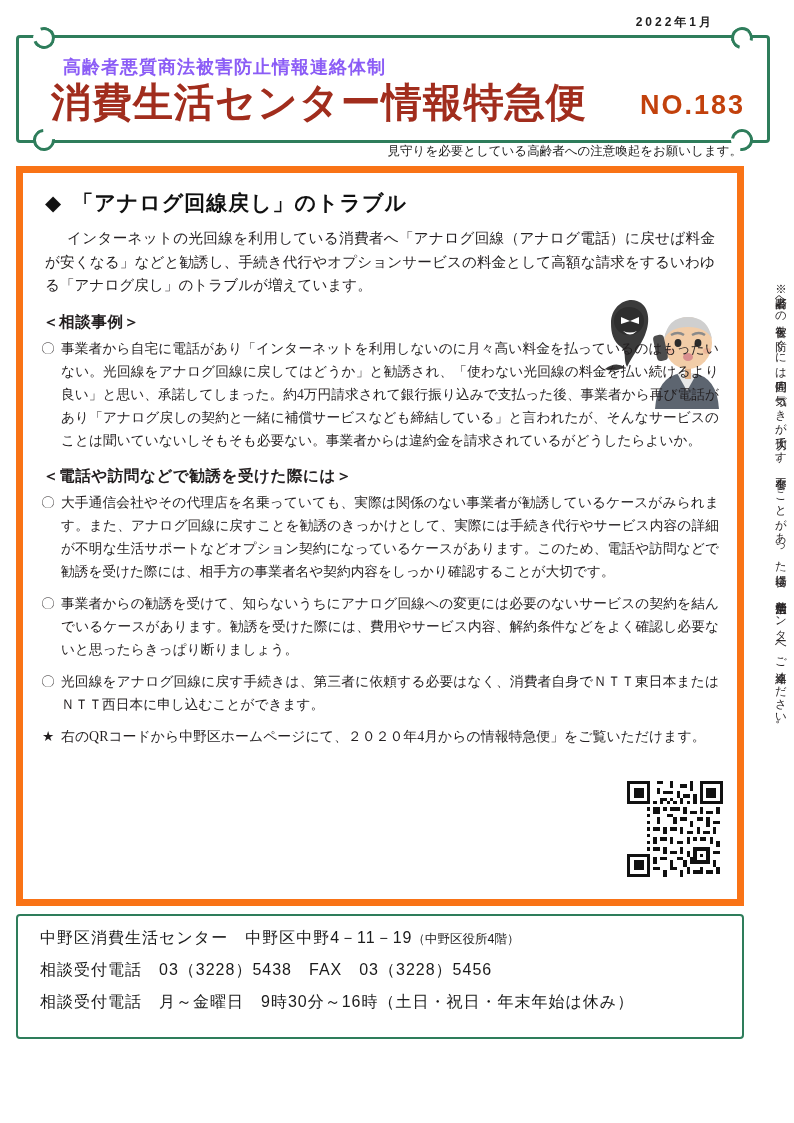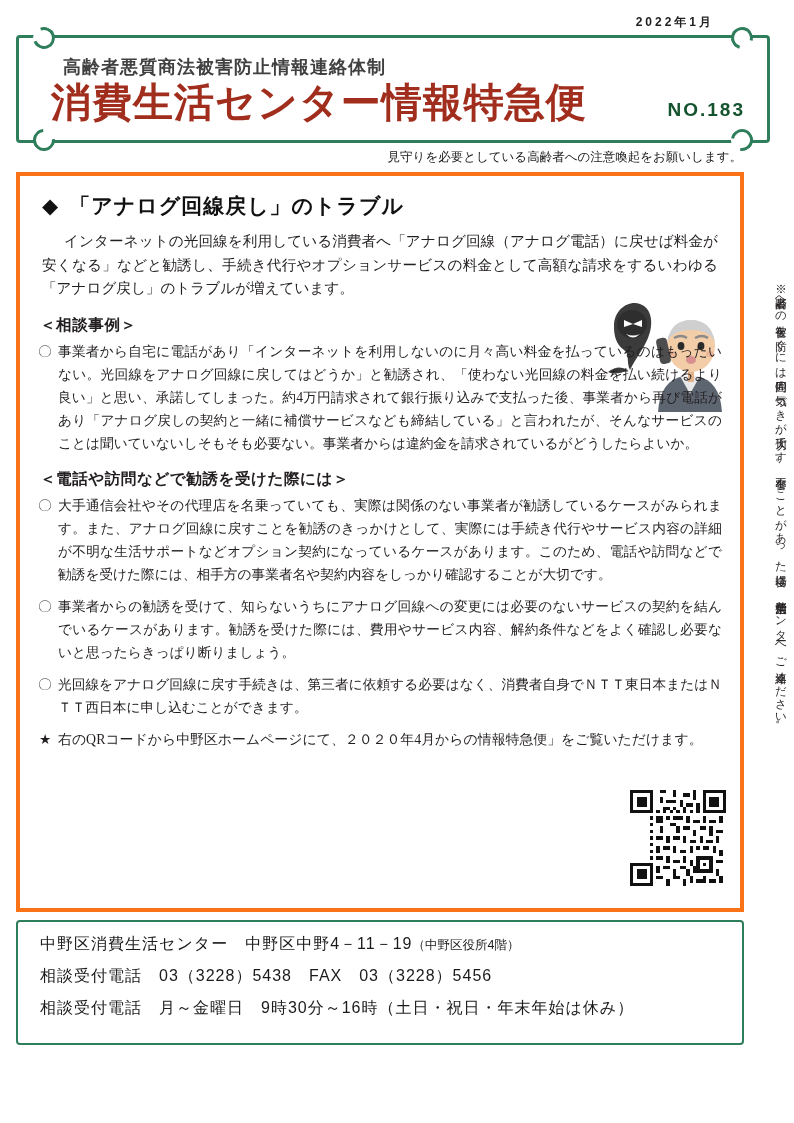--- a/index.html
+++ b/index.html
@@ -45,41 +45,41 @@
   .banner-inner {
     display: flex;
     flex-direction: column;
     justify-content: center;
     height: 100%;
   }
   .subtitle {
     font-size: 18px;
     font-weight: bold;
     letter-spacing: 1px;
-    color: #404040;
+    color: #8b5cf6;
     padding-left: 18px;
   }
   .title-row {
     display: flex;
     align-items: flex-end;
     justify-content: space-between;
     padding-left: 6px;
   }
   .main-title {
     font-size: 40px;
     font-weight: bold;
     letter-spacing: 1px;
     color: #a12d1d;
     line-height: 1.15;
     font-family: "Liberation Sans", sans-serif;
   }
   .issue-no {
-    font-size: 19px;
-    font-weight: bold;
-    color: #14532d;
+    font-size: 27px;
+    font-weight: bold;
+    color: #c2410c;
     letter-spacing: 2px;
     padding-bottom: 4px;
     padding-right: 6px;
     font-family: "Liberation Sans", sans-serif;
   }
 
   
   .spiral {
     position: absolute;
     width: 22px;
@@ -90,21 +90,20 @@
     background: #ffffff;
   }
   .spiral.tl { top: -11px; left: 14px; transform: rotate(25deg); }
   .spiral.tr { top: -11px; right: 14px; transform: rotate(-120deg); }
   .spiral.bl { bottom: -11px; left: 14px; transform: rotate(130deg); }
   .spiral.br { bottom: -11px; right: 14px; transform: rotate(-35deg); }
 
   .notice-line {
     text-align: right;
     padding-right: 36px;
-    margin-top: 6px;
     font-size: 12.5px;
     color: #1b1b1b;
   }
 
   
   .vertical-note {
     position: absolute;
     top: 276px;
     right: 6px;
     width: 22px;
@@ -115,21 +114,21 @@
     line-height: 1.25;
     letter-spacing: 0.5px;
     color: #231f20;
   }
 
   
   .body-box {
     position: relative;
     margin-top: 6px;
     margin-right: 34px;
-    border: 4px solid #f97316;
+    border: 7px solid #f97316;
     padding: 14px 18px 10px 18px;
     height: 740px;
   }
   .topic {
     font-size: 21px;
     font-weight: bold;
     letter-spacing: 1px;
     margin: 2px 0 4px 4px;
     color: #111;
   }

